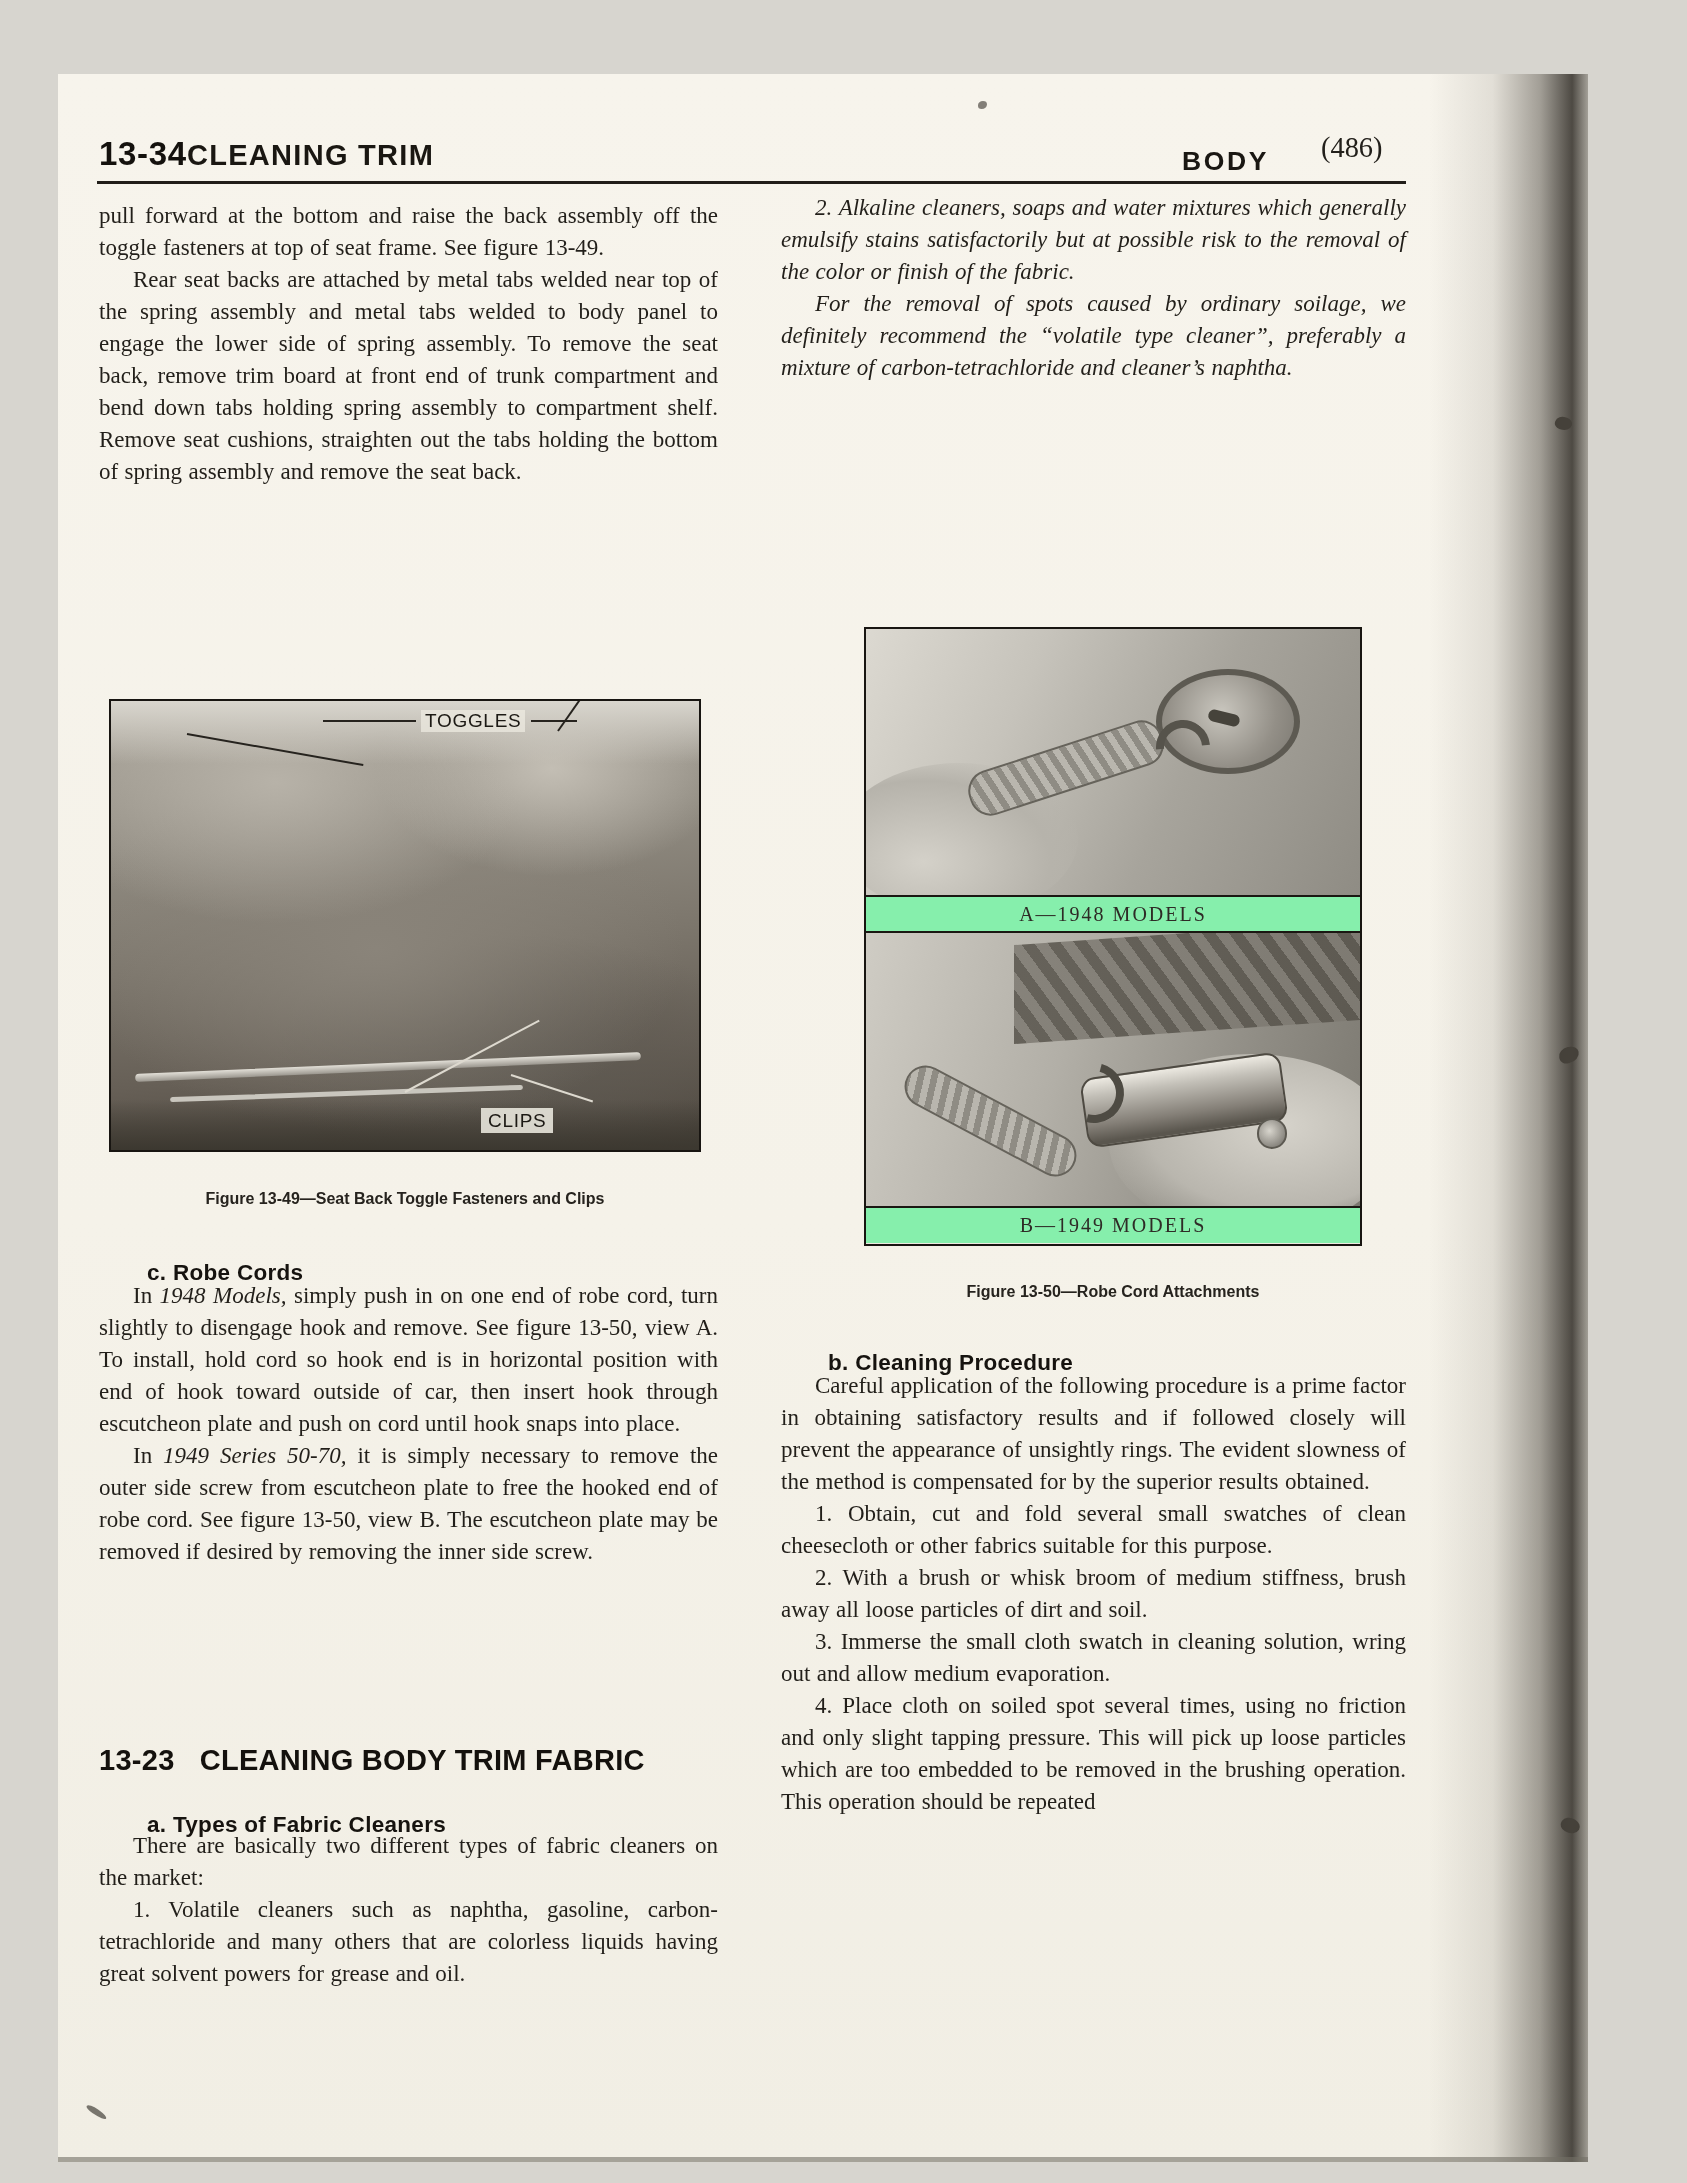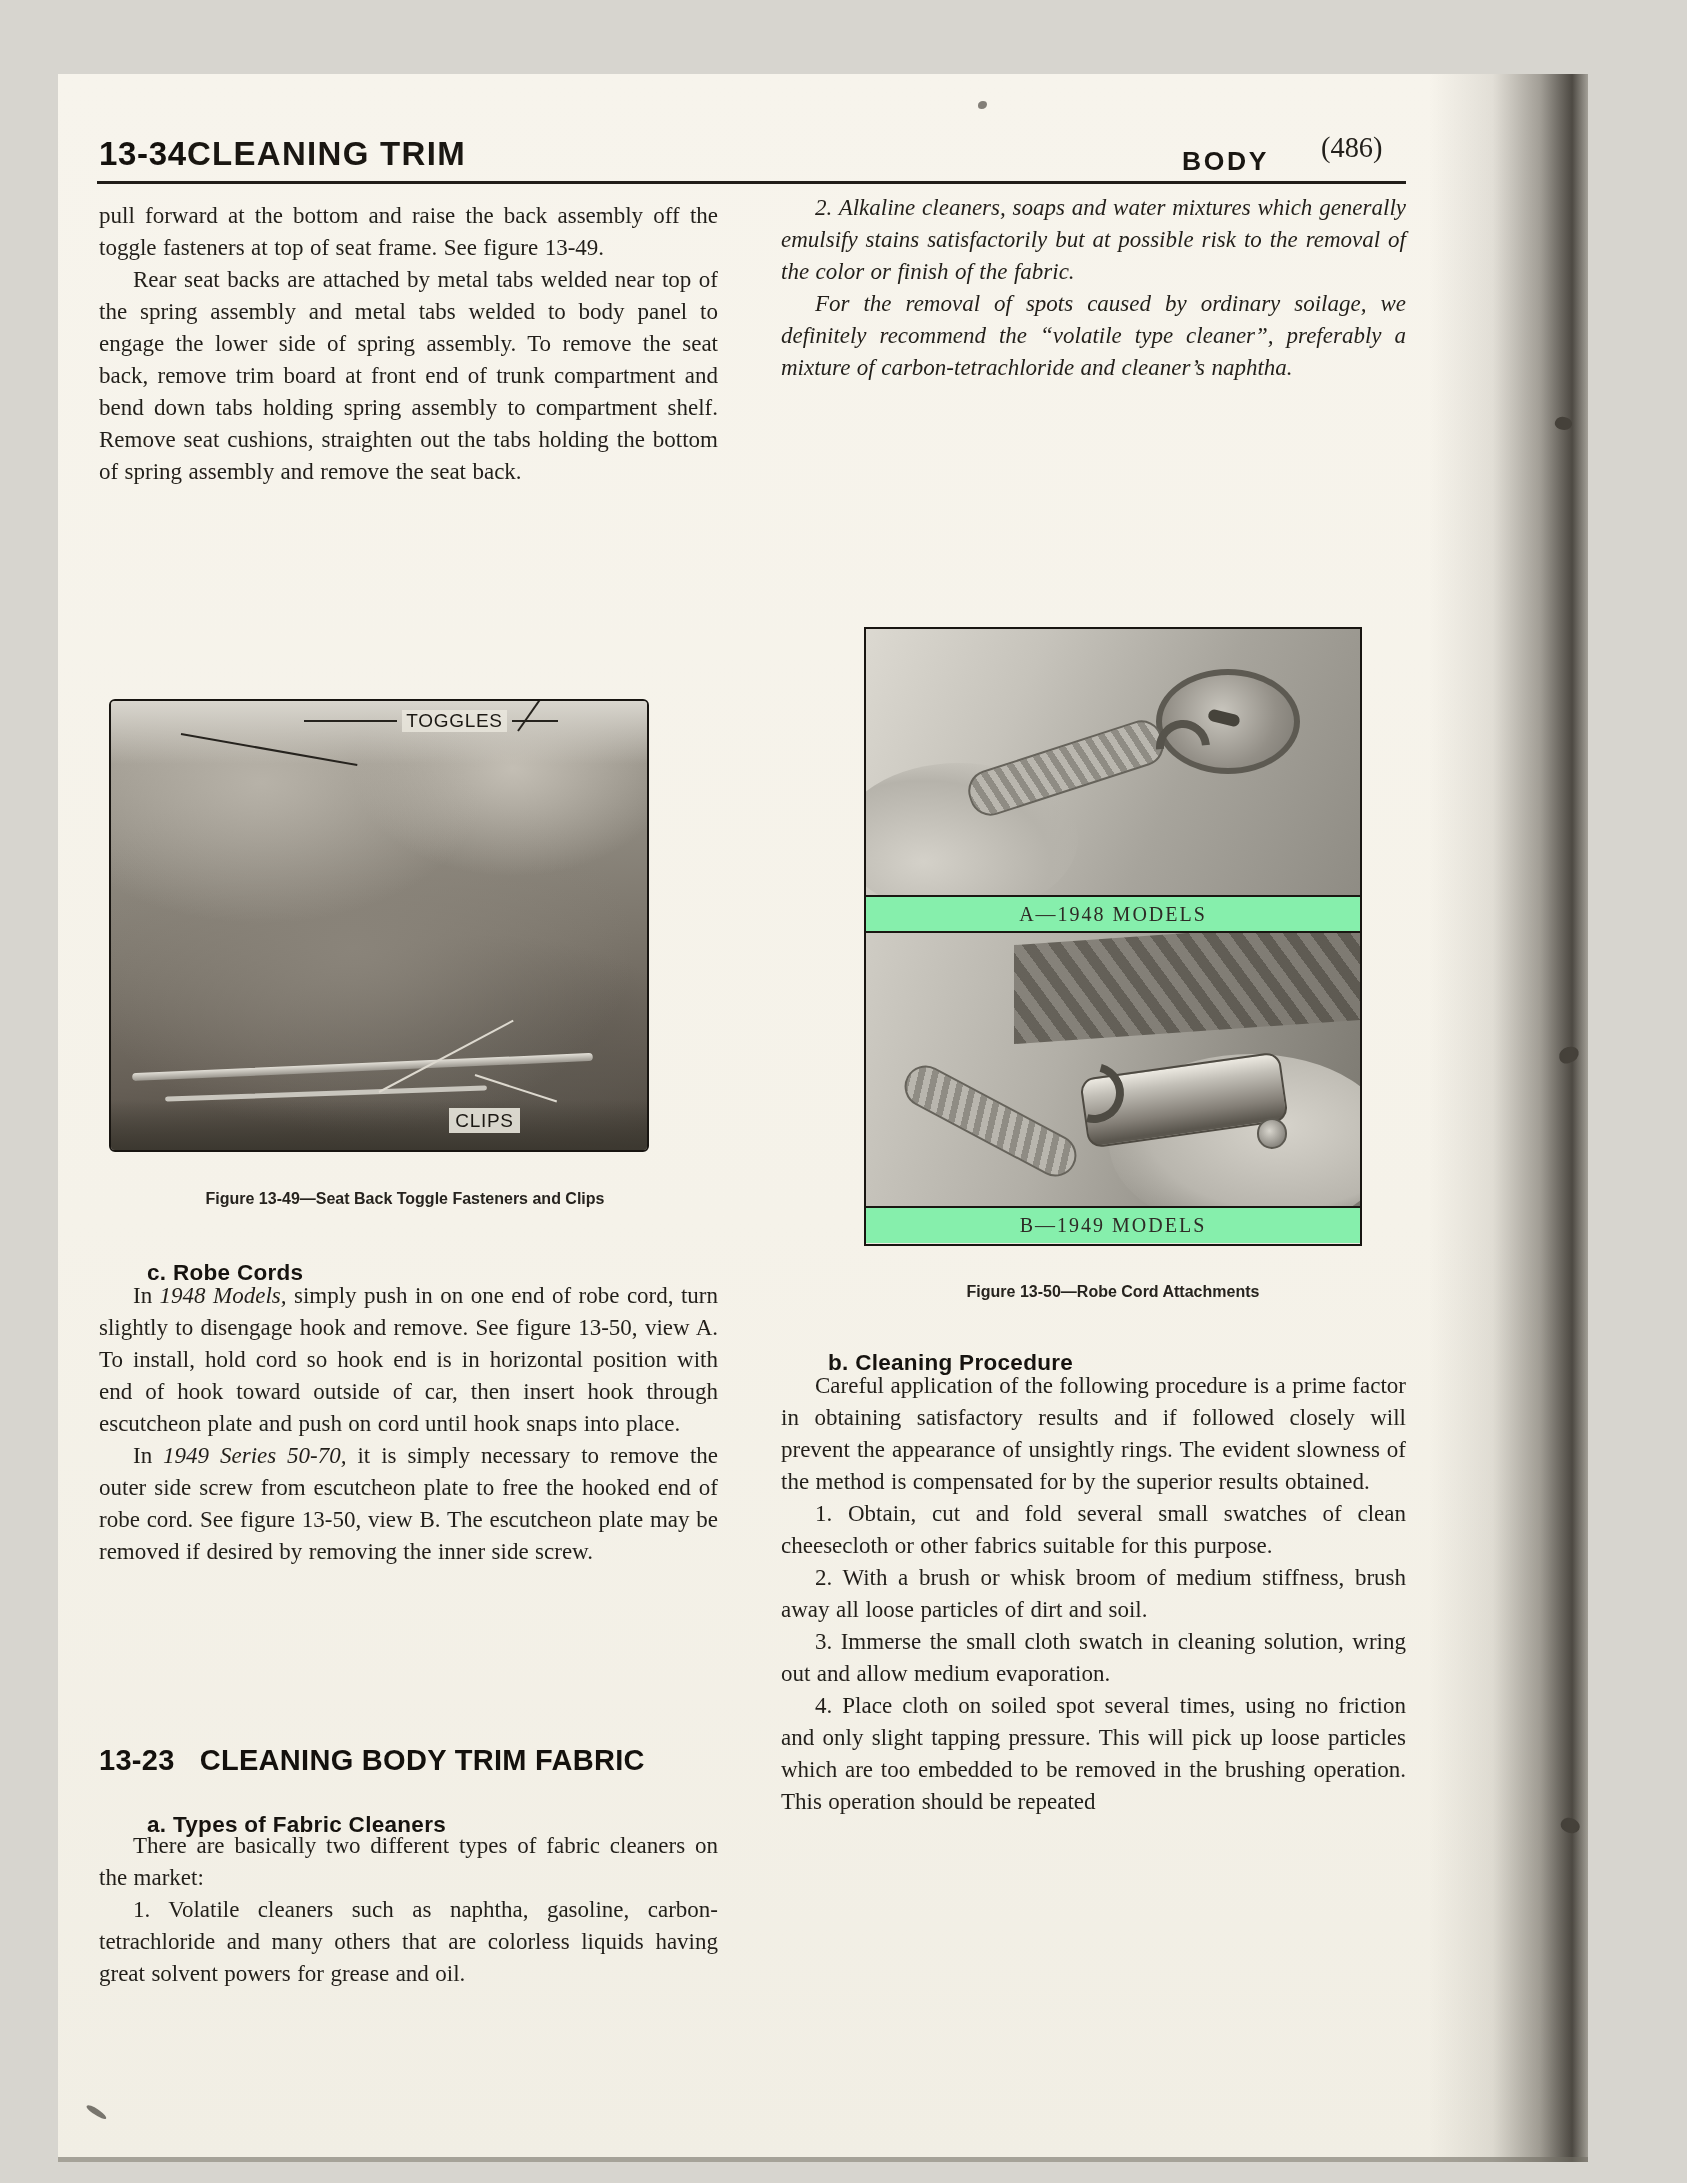--- a/index.html
+++ b/index.html
@@ -9,21 +9,21 @@
          background:linear-gradient(180deg,#f7f4ec 0%,#f5f2e9 55%,#f1eee4 100%);}
   .edge-shadow{position:absolute;left:1429px;top:74px;width:159px;height:2088px;
          background:linear-gradient(90deg, rgba(72,66,58,0) 0%, rgba(72,66,58,0.12) 40%,
          rgba(58,53,45,0.45) 70%, rgba(40,36,30,0.82) 90%, rgba(80,76,68,0.5) 100%);}
   .paper-bottom-edge{position:absolute;left:58px;top:2157px;width:1530px;height:4.6px;background:#736f66;opacity:.6;}
   .blemish{position:absolute;background:#45413a;border-radius:55% 45% 60% 40%;}
 
   
   .header-left{position:absolute;left:99px;top:135px;display:flex;align-items:baseline;}
   .sec-num{font-family:"Liberation Sans",sans-serif;font-weight:bold;font-size:33px;letter-spacing:0.7px;color:#14110d;}
-  .sec-title{font-family:"Liberation Sans",sans-serif;font-weight:bold;font-size:33px;letter-spacing:1.3px;color:#1a1712;}
+  .sec-title{font-family:"Liberation Sans",sans-serif;font-weight:bold;font-size:29px;letter-spacing:1.3px;color:#1a1712;}
   .head-body{position:absolute;left:1182px;top:146px;font-family:"Liberation Sans",sans-serif;
              font-weight:bold;font-size:26.5px;letter-spacing:2.6px;color:#1a1712;}
   .head-page{position:absolute;left:1321px;top:132px;font-size:28.4px;color:#23201b;}
   .header-rule{position:absolute;left:97px;top:181px;width:1309px;height:3.3px;background:#211e19;}
 
   
   .col{position:absolute;}
   .bt{font-size:23px;line-height:32px;text-align:justify;margin:0;word-spacing:0.7px;color:#221f1a;}
   .ind{text-indent:34px;}
   .col-left-top{left:99px;top:200px;width:619px;}
@@ -43,21 +43,21 @@
   .sec-head .sec-head-title{margin-left:25px;}
 
   
   .caption{position:absolute;font-family:"Liberation Sans",sans-serif;font-weight:bold;
            font-size:16px;color:#26231e;text-align:center;}
   .cap49{left:109px;top:1190px;width:592px;}
   .cap50{left:864px;top:1283px;width:498px;}
 
   
   .fig{position:absolute;margin:0;box-sizing:border-box;border:2.6px solid #181511;overflow:hidden;}
-  .fig49{left:109px;top:699px;width:540px;height:453px;border-radius:6px;}
+  .fig49{left:109px;top:699px;width:592px;height:453px;}
   .fig49-photo{position:absolute;inset:0;background:
      radial-gradient(ellipse 60% 45% at 28% 18%, #b7b2a8 0%, rgba(183,178,168,0) 70%),
      radial-gradient(ellipse 50% 40% at 75% 15%, #c3beb4 0%, rgba(195,190,180,0) 60%),
      radial-gradient(ellipse 70% 55% at 45% 55%, #8a847a 0%, rgba(138,132,122,0) 75%),
      radial-gradient(ellipse 60% 40% at 70% 80%, #5f5a52 0%, rgba(95,90,82,0) 70%),
      linear-gradient(175deg,#a9a49a 0%,#918c82 30%,#7c766c 55%,#665f56 78%,#48423a 100%);}
   .f49-light{position:absolute;top:0;left:0;right:0;height:63px;
      background:linear-gradient(180deg,#d9d6ce 0%,rgba(217,214,206,0) 100%);}
   .f49-dark{position:absolute;bottom:0;left:0;right:0;height:50px;
      background:linear-gradient(0deg,#3c3830 0%,rgba(60,56,48,0) 100%);}

